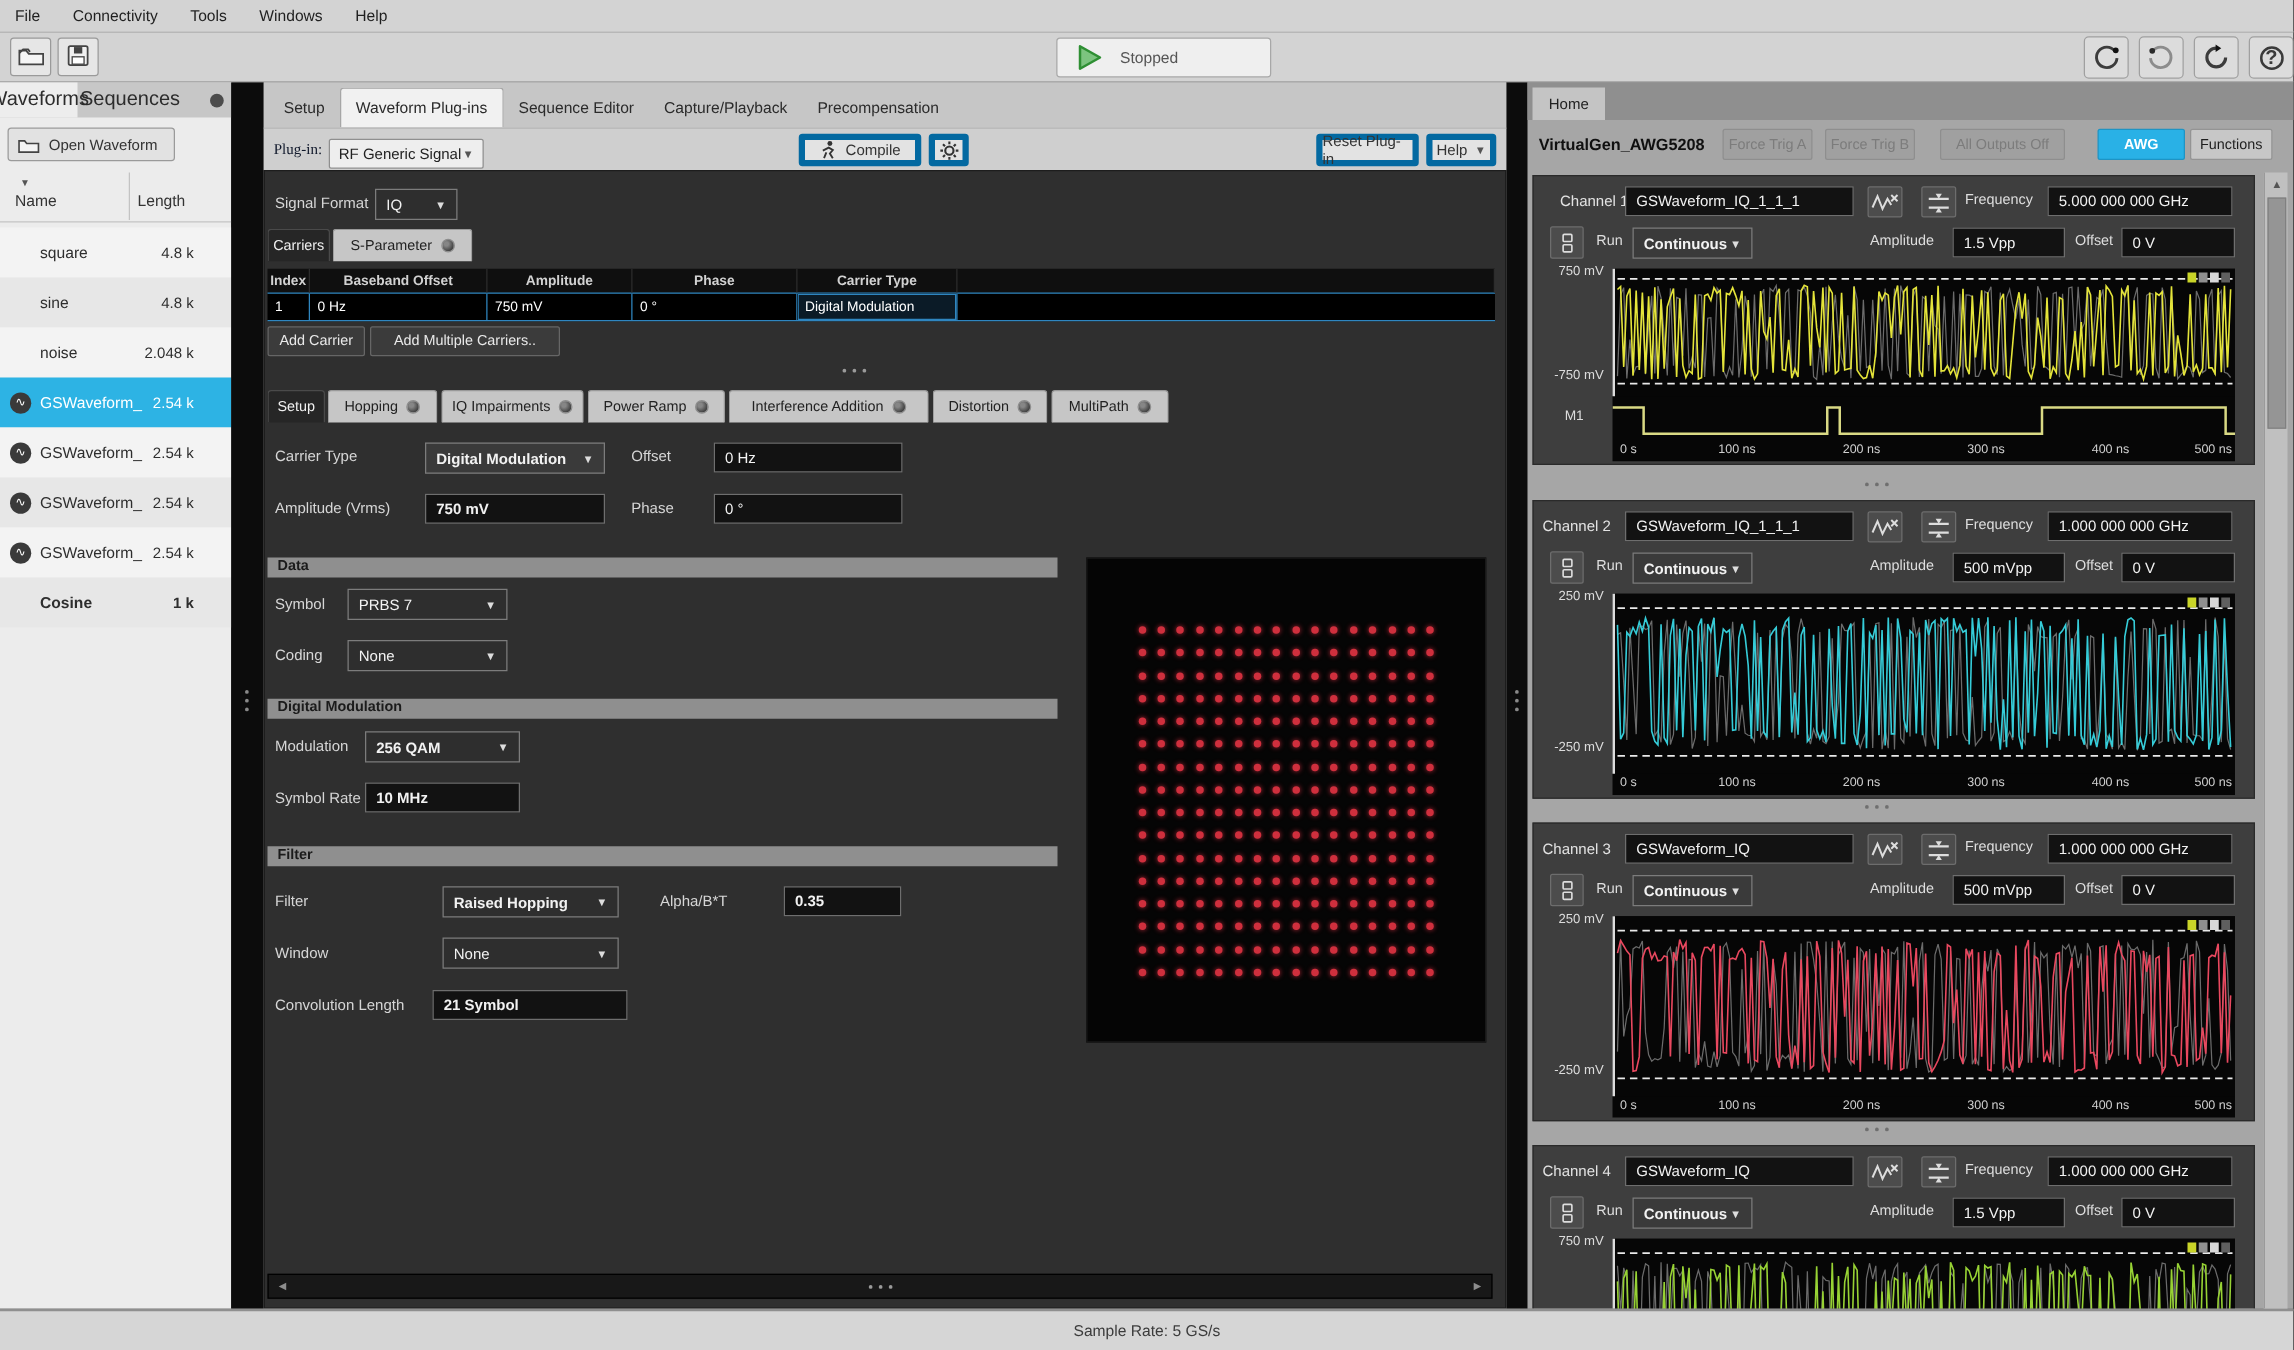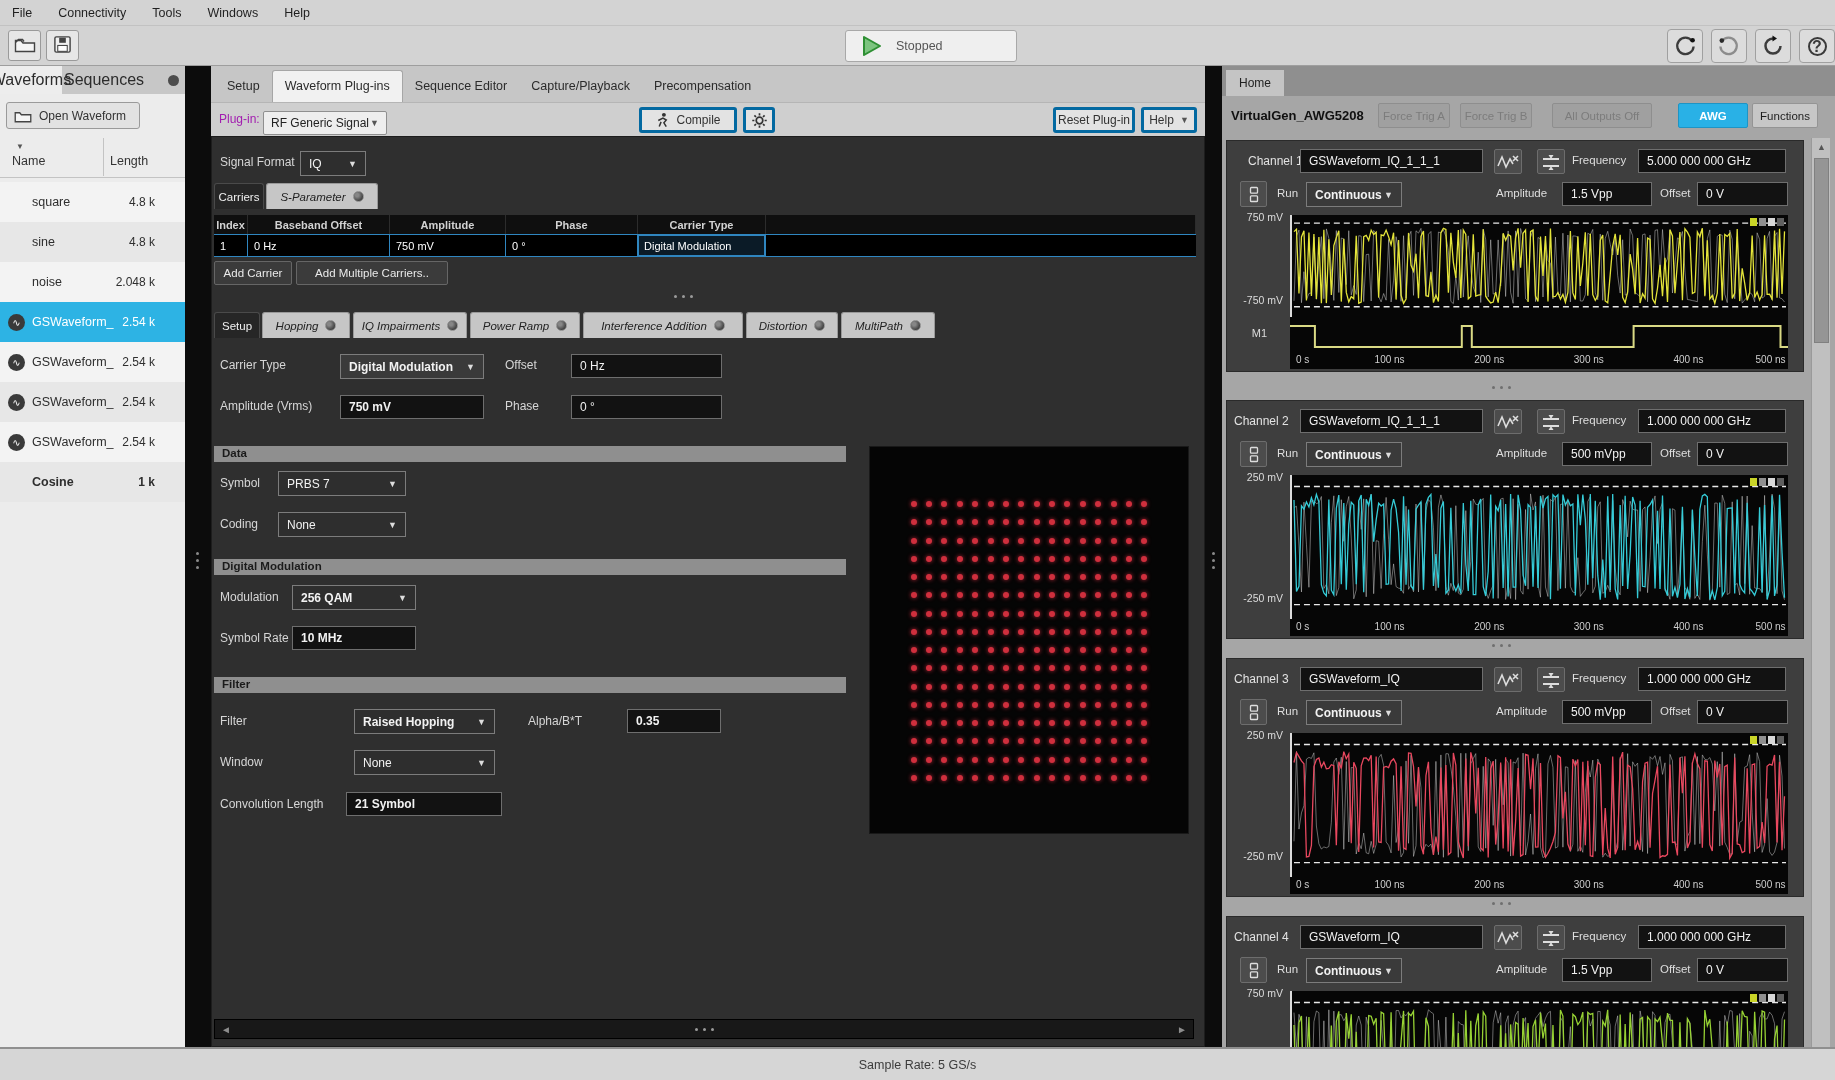--- a/index.html
+++ b/index.html
@@ -50,32 +50,32 @@
   .grip-v i{width:3px;height:3px;border-radius:50%;background:#8a8a8a;}
   .grip-h{display:flex;gap:5px;}
   .grip-h i{width:3px;height:3px;border-radius:50%;background:#9a9a9a;}
 
   
   .center-panel{left:211px;top:66px;width:994px;height:981px;background:#c6c6c6;}
   .c-tabbar{position:absolute;left:0;top:0;width:994px;height:36px;background:#c6c6c6;display:flex;align-items:flex-end;padding-left:4px;}
   .ctab{padding:8px 12px 9px;font-size:12.5px;color:#2b2b2b;white-space:nowrap;}
   .ctab.active{background:#f1f1f1;border:1px solid #a6a6a6;border-bottom:none;border-radius:3px 3px 0 0;}
   .c-pluginbar{position:absolute;left:0;top:36px;width:994px;height:34px;background:#cfcfcf;border-top:1px solid #b5b5b5;}
-  .lbl{font-size:12px;color:#a21caf;}
+  .lbl{font-size:12px;color:#0f172a;font-family:Liberation Serif, serif;}
   .ldd{background:#eeeeee;border:1px solid #8f8f8f;border-radius:2px;display:flex;align-items:center;justify-content:space-between;padding:0 7px;color:#222;}
-  .lbtn{background:#e3e3e3;border:3px solid #0369a1;border-radius:3px;display:flex;align-items:center;justify-content:center;gap:6px;color:#333;font-size:12px;}
+  .lbtn{background:#e3e3e3;border:5px solid #0369a1;border-radius:3px;display:flex;align-items:center;justify-content:center;gap:6px;color:#333;font-size:12px;}
   .caret{font-size:9px;color:#555;}
   .c-dark{position:absolute;left:0;top:70px;width:994px;height:911px;background:#2f2f2f;border:1px solid #1d1d1d;}
   .dlabel{color:#d6d6d6;font-size:12px;}
   .dinput{background:#121212;border:1px solid #6e6e6e;color:#f2f2f2;font-size:12px;display:flex;align-items:center;padding:0 8px;height:24px;white-space:nowrap;overflow:hidden;}
   .ddd{background:#2e2e2e;border:1px solid #7c7c7c;color:#f2f2f2;font-size:12px;display:flex;align-items:center;justify-content:space-between;padding:0 8px;height:25px;}
   .ddd .caret{color:#ddd;}
   .dbtn{background:#3b3b3b;border:1px solid #666;color:#e9e9e9;font-size:11.5px;display:flex;align-items:center;justify-content:center;border-radius:2px;}
   .dtab{position:absolute;height:26px;display:flex;align-items:center;justify-content:center;gap:7px;font-size:11.5px;border-radius:3px 3px 0 0;}
-  .dtab.light{background:#c6c6c6;color:#222;border:1px solid #999;border-bottom:none;font-style:italic;}
+  .dtab.light{background:#c6c6c6;color:#222;border:1px solid #999;border-bottom:none;}
   .dtab.dark{background:#262626;color:#f0f0f0;border:1px solid #4a4a4a;border-bottom:none;}
   .toggle-dot{width:11px;height:11px;border-radius:50%;background:radial-gradient(circle at 35% 35%, #868686 20%, #3c3c3c 75%);border:1px solid #8d8d8d;}
   .secbar{background:#8f8f8f;color:#1b1b1b;font-size:11.5px;font-weight:bold;height:16px;line-height:15px;padding:0 8px;}
   .carrier-table{position:absolute;left:2px;top:78px;width:982px;}
   .ct-head{display:grid;grid-template-columns:34px 142px 116px 132px 128px 1fr;background:#0f0f0f;height:19px;}
   .ct-head div{color:#d2d2d2;font-size:11px;font-weight:bold;display:flex;align-items:center;justify-content:center;border-right:1px solid #2c2c2c;}
   .ct-row{display:grid;grid-template-columns:34px 142px 116px 132px 128px 1fr;background:#000;height:23px;border-top:1px solid #2f86c0;border-bottom:1px solid #2f86c0;}
   .ct-row div{color:#fff;font-size:11px;display:flex;align-items:center;padding-left:6px;border-right:1px solid #2f86c0;}
   .ct-row div:last-child{border-right:none;}
   .ct-row .sel-cell{box-shadow:inset 0 0 0 1px #2f86c0;background:#0b1b27;}

